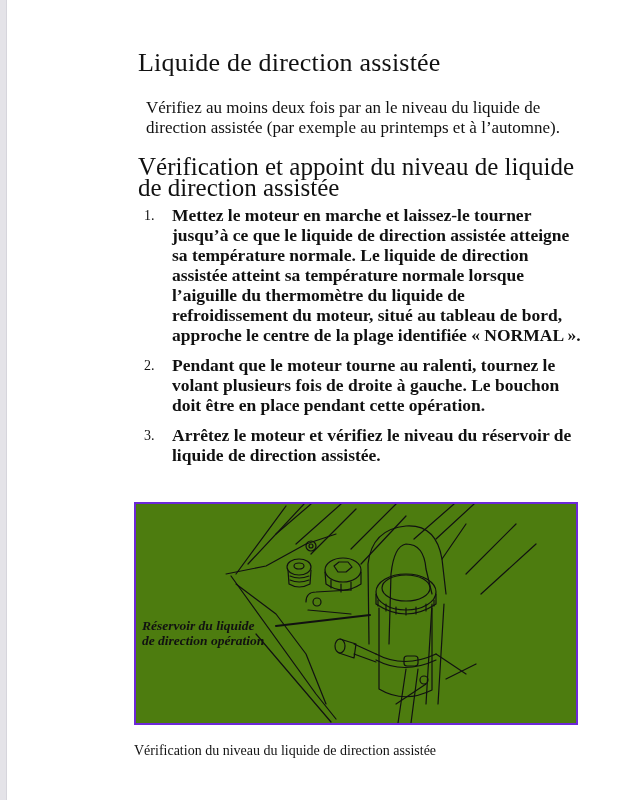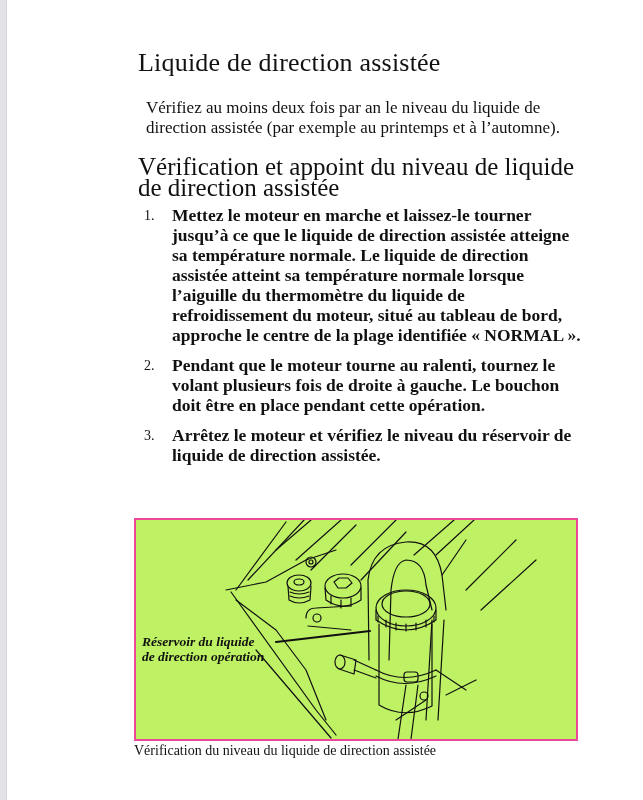--- a/index.html
+++ b/index.html
@@ -22,22 +22,22 @@
     }
     .subheading {
       position: absolute; top: 152px; left: 0; width: 450px; margin: 4px;
       font-size: 25px; font-weight: normal; line-height: 21px;
     }
     .steps { position: absolute; top: 205px; left: 0; width: 450px; margin: 0; padding: 0; list-style: none; }
     .step { position: relative; padding-left: 38px; font-size: 17.5px; line-height: 20px; margin-bottom: 10px; }
     .step-num { position: absolute; left: 10px; top: 1px; font-size: 14px; }
     .step-text { display: block; font-weight: bold; }
     .figure {
-      position: absolute; left: 134px; top: 518px; width: 440px; height: 219px;
-      border: 2px solid #ec4899; box-sizing: content-box; background: #bef264; overflow: hidden;
+      position: absolute; left: 134px; top: 502px; width: 440px; height: 219px;
+      border: 2px solid #6d28d9; box-sizing: content-box; background: #4d7c0f; overflow: hidden;
     }
     .figure svg { position: absolute; left: 0; top: 0; }
     .callout {
       position: absolute; left: 6px; top: 114px; font-style: italic; font-weight: bold;
       font-size: 13.5px; line-height: 15px; color: #111;
     }
     .caption {
       position: absolute; left: 134px; top: 743px; font-size: 14px; white-space: nowrap; text-align: center;
     }
   </style>

